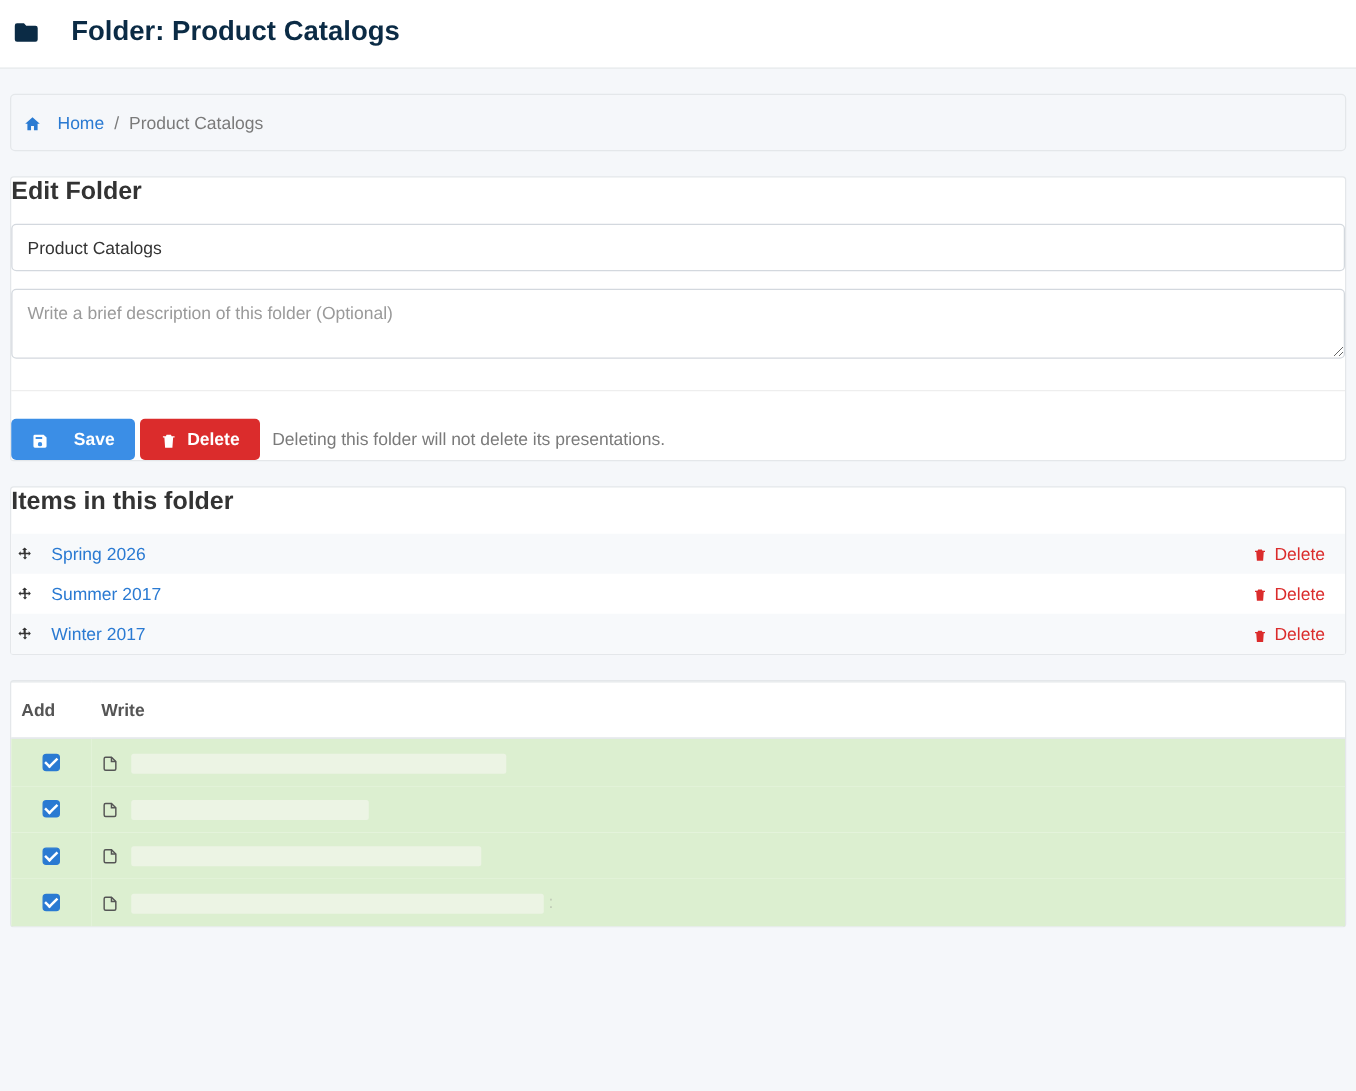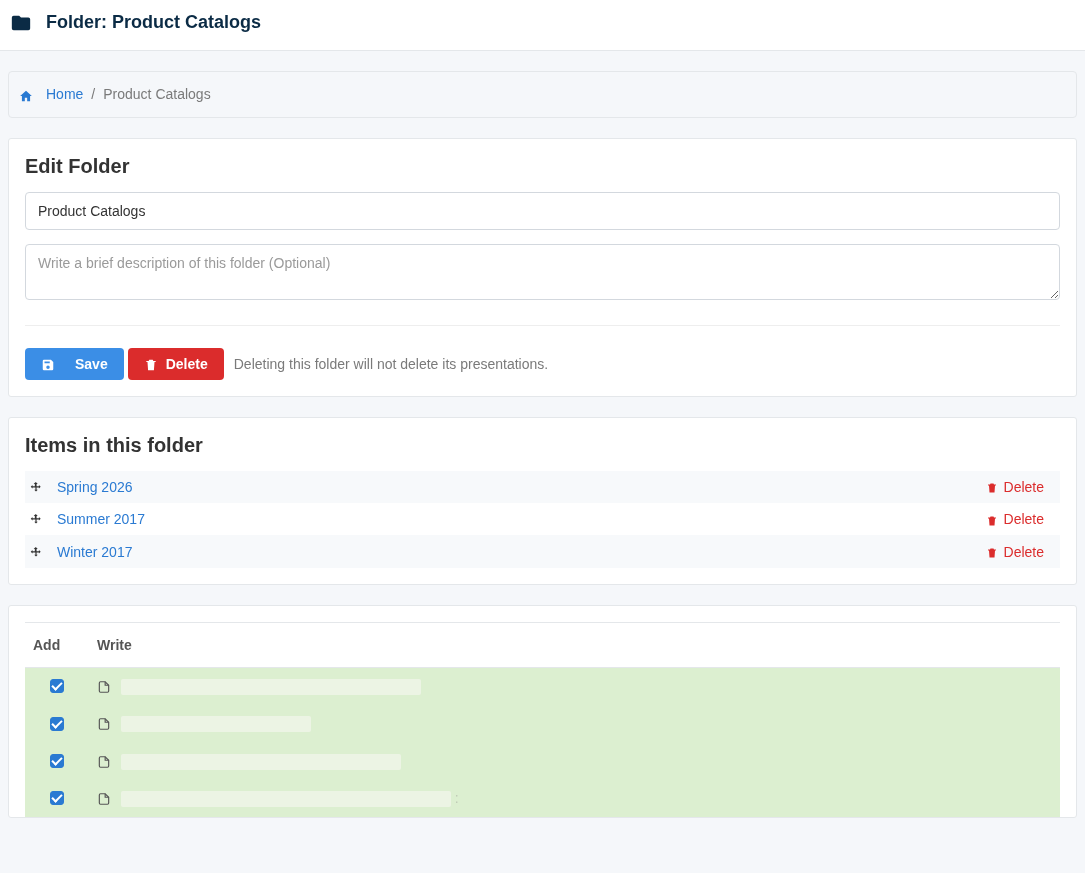--- a/index.html
+++ b/index.html
@@ -9,45 +9,44 @@
     color: #2c2c2c;
     font-size: 14px;
     width: 1085px;
   }
   .page-header {
     background: #fff;
     padding: 12px 10px 16px 10px;
     border-bottom: 1px solid #e4e7ea;
   }
   .page-title {
-    font-size: 18px;
+    font-size: 22px;
     font-weight: 700;
     color: #0b2b45;
     display: flex;
-    align-items: flex-start;
-    gap: 14px;
+    align-items: center;
+    gap: 25px;
   }
   .breadcrumb {
     margin: 20px 8px 0 8px;
     padding: 14px 10px;
     background: #f5f7fa;
     border: 1px solid #e4e7ea;
     border-radius: 4px;
     color: #7a7a7a;
     display: flex;
     align-items: center;
     gap: 8px;
   }
   .breadcrumb a { color: #2a7ad2; text-decoration: none; display:flex; align-items:flex-start; gap:13px;}
   .panel {
     background: #fff;
     border: 1px solid #e4e7ea;
     border-radius: 3px;
     margin: 20px 8px 0 8px;
-    padding: 16px;
   }
   .panel h2 {
     font-size: 20px;
     font-weight: 700;
     color: #333;
     margin-bottom: 14px;
   }
   .form-input {
     width: 100%;
     padding: 10px 12px;

